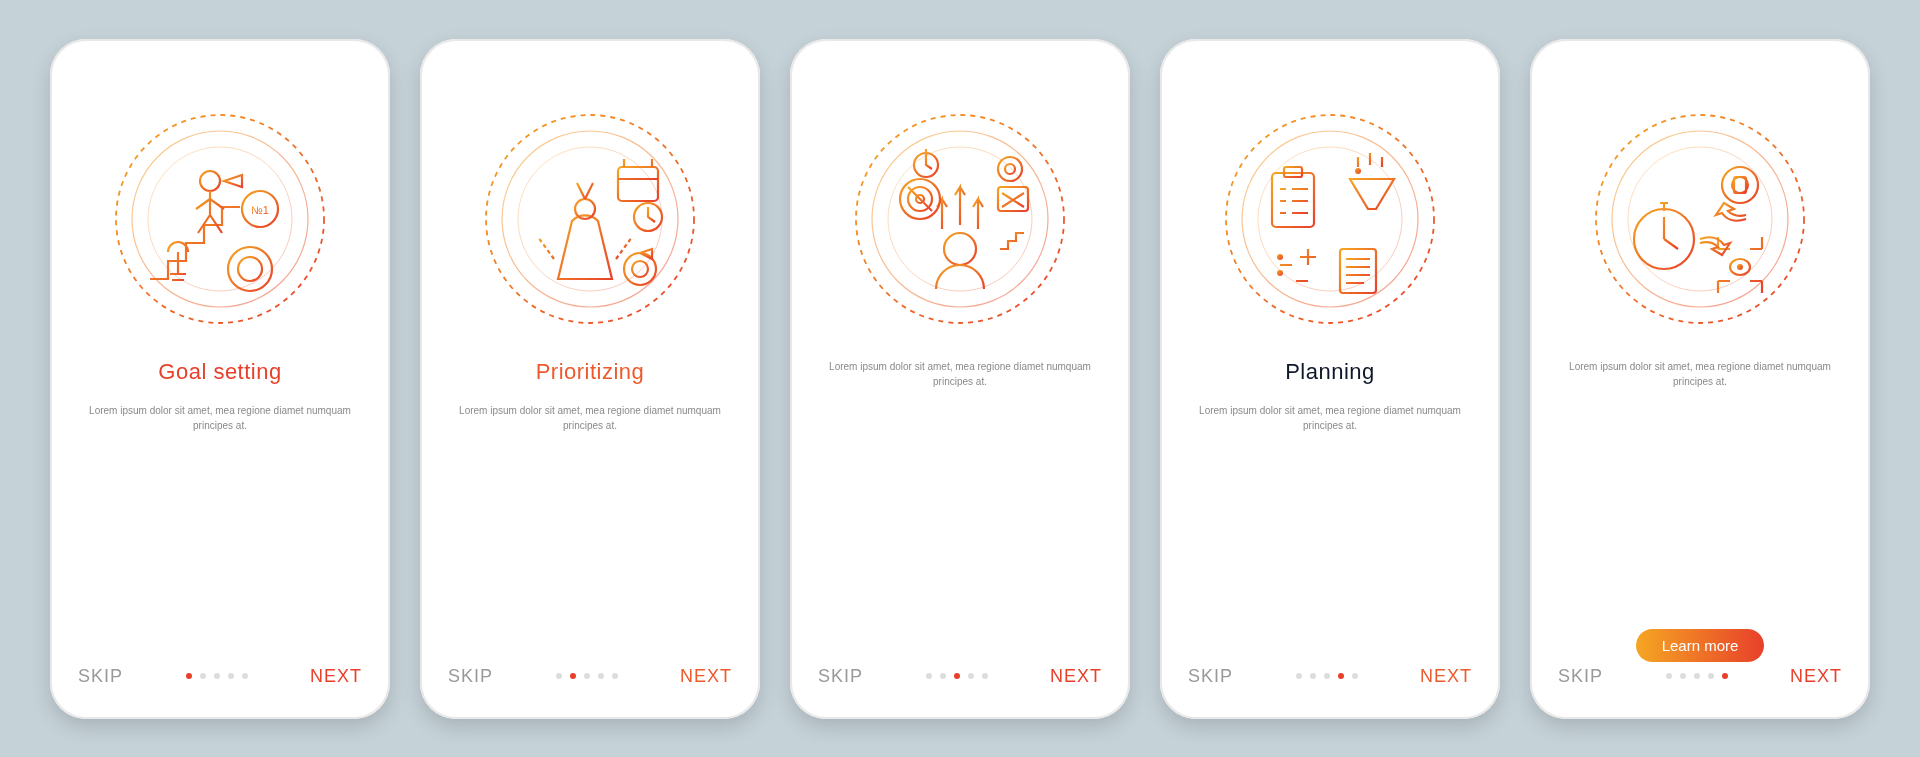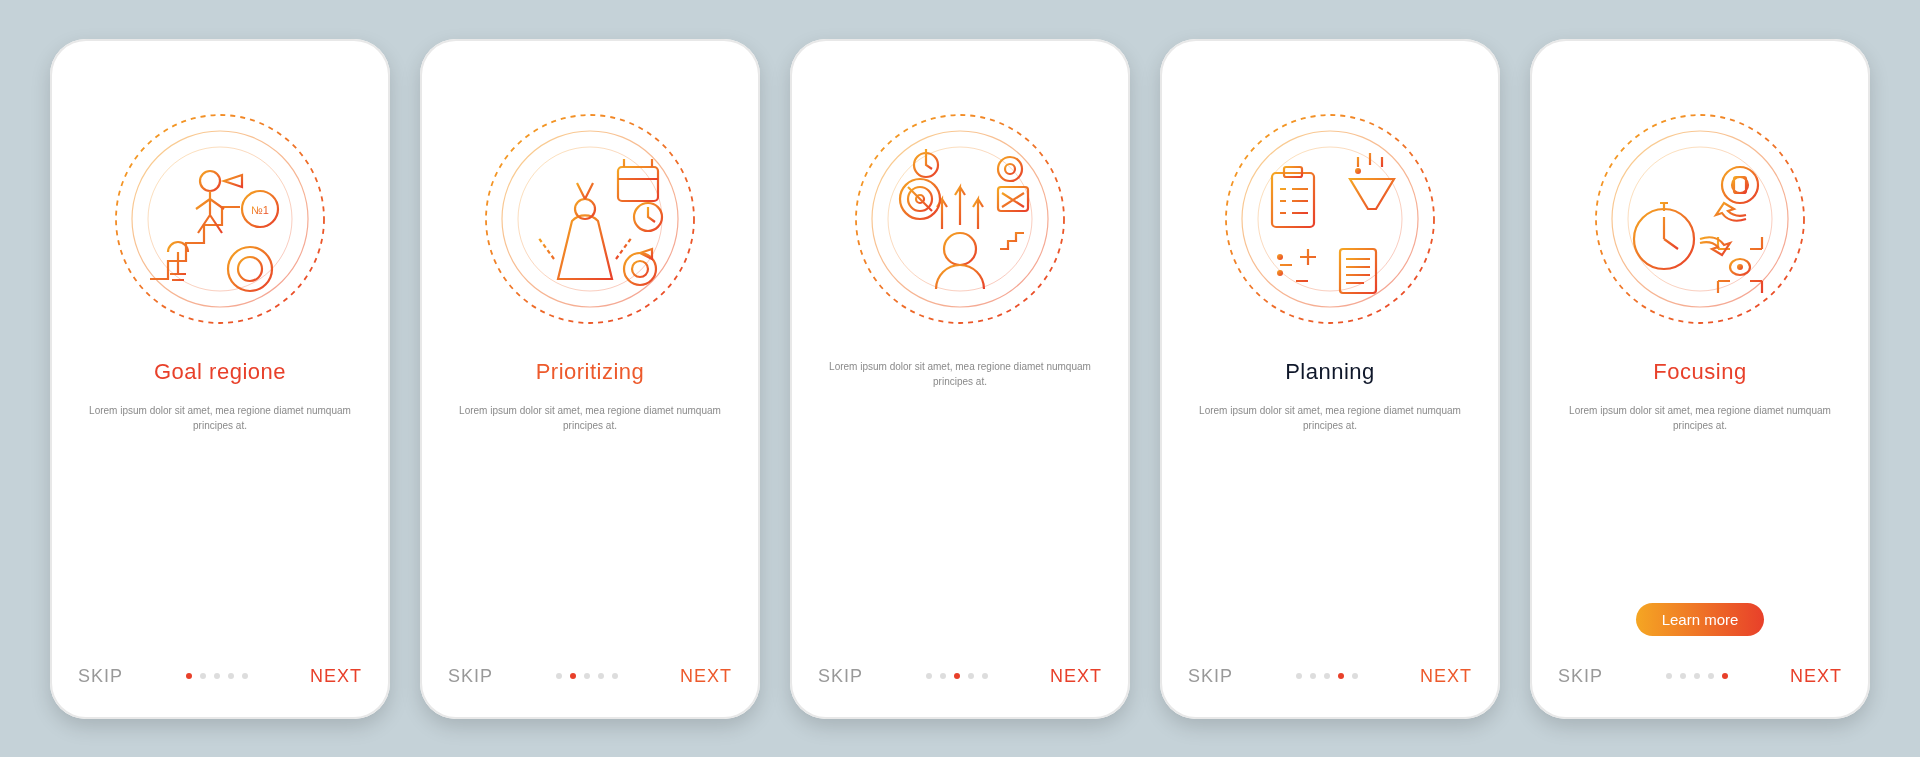--- a/index.html
+++ b/index.html
@@ -44,21 +44,21 @@
   .desc {
     text-align: center;
     color: #8a8a8a;
     font-size: 10px;
     line-height: 1.55;
     padding: 0 10px;
     flex: 1;
   }
   .cta {
     display: inline-block;
-    margin: -6px auto 30px auto;
+    margin: -6px auto 4px auto;
     padding: 8px 26px;
     background: linear-gradient(90deg,#f5a623,#e8402a);
     color: #fff;
     border-radius: 22px;
     font-size: 15px;
     text-align: left;
     width: fit-content;
   }
   .footer {
     display: flex;
@@ -95,21 +95,21 @@
       <path d="M100 82 v24 M100 90 l-14 10 M100 90 l14 10 M100 106 l-12 18 M100 106 l12 18"></path>
       <path d="M114 72 l18 -6 v12 z"></path>
       <circle cx="150" cy="100" r="18"></circle>
       <text x="150" y="105" text-anchor="middle" font-size="11" fill="url(#g)" stroke="none">№1</text>
       <circle cx="140" cy="160" r="22"></circle>
       <circle cx="140" cy="160" r="12"></circle>
       <path d="M68 165 v-22 m-10 0 a10 10 0 0 1 20 0 m-18 22 h16 m-14 6 h12"></path>
     </g>
       </svg>
     </div>
-    <div class="title" style="color: rgb(232, 64, 42);">Goal regione</div>
+    <div class="title" style="color: rgb(232, 64, 42);">Goal setting</div>
     <div class="desc">Lorem ipsum dolor sit amet, mea regione diamet numquam principes at.</div>
     <div class="footer">
       <span class="skip">SKIP</span>
       <div class="dots">
         <span class="dot active"></span>
         <span class="dot"></span>
         <span class="dot"></span>
         <span class="dot"></span>
         <span class="dot"></span>
       </div>
@@ -263,21 +263,20 @@
           <circle cx="150" cy="76" r="8"></circle>
       <rect x="144" y="68" width="12" height="16" rx="2"></rect>
       <path d="M128 140 h12 m-12 -12 v12 M172 140 h-12 m12 -12 v12 M128 172 h12 m-12 12 v-12 M172 172 h-12 m12 12 v-12"></path>
       <path d="M140 158 a10 8 0 0 1 20 0 a10 8 0 0 1 -20 0"></path>
           <circle cx="150" cy="158" r="3" fill="url(#g)" stroke="none"></circle>
       <path d="M110 130 c12 -4 20 0 24 6 l6 -2 -8 12 -10 -6 6 -2 c-4 -4 -10 -6 -18 -4"></path>
       <path d="M156 110 c-12 4 -20 0 -24 -6 l-6 2 8 -12 10 6 -6 2 c4 4 10 6 18 4"></path>
     </g>
       </svg>
     </div>
-    <div class="title" style="color: rgb(232, 64, 42);">Focusing</div>
     <div class="desc">Lorem ipsum dolor sit amet, mea regione diamet numquam principes at.</div>
     <div class="cta">Learn more</div>
     <div class="footer">
       <span class="skip">SKIP</span>
       <div class="dots">
         <span class="dot"></span>
         <span class="dot"></span>
         <span class="dot"></span>
         <span class="dot"></span>
         <span class="dot active"></span>

